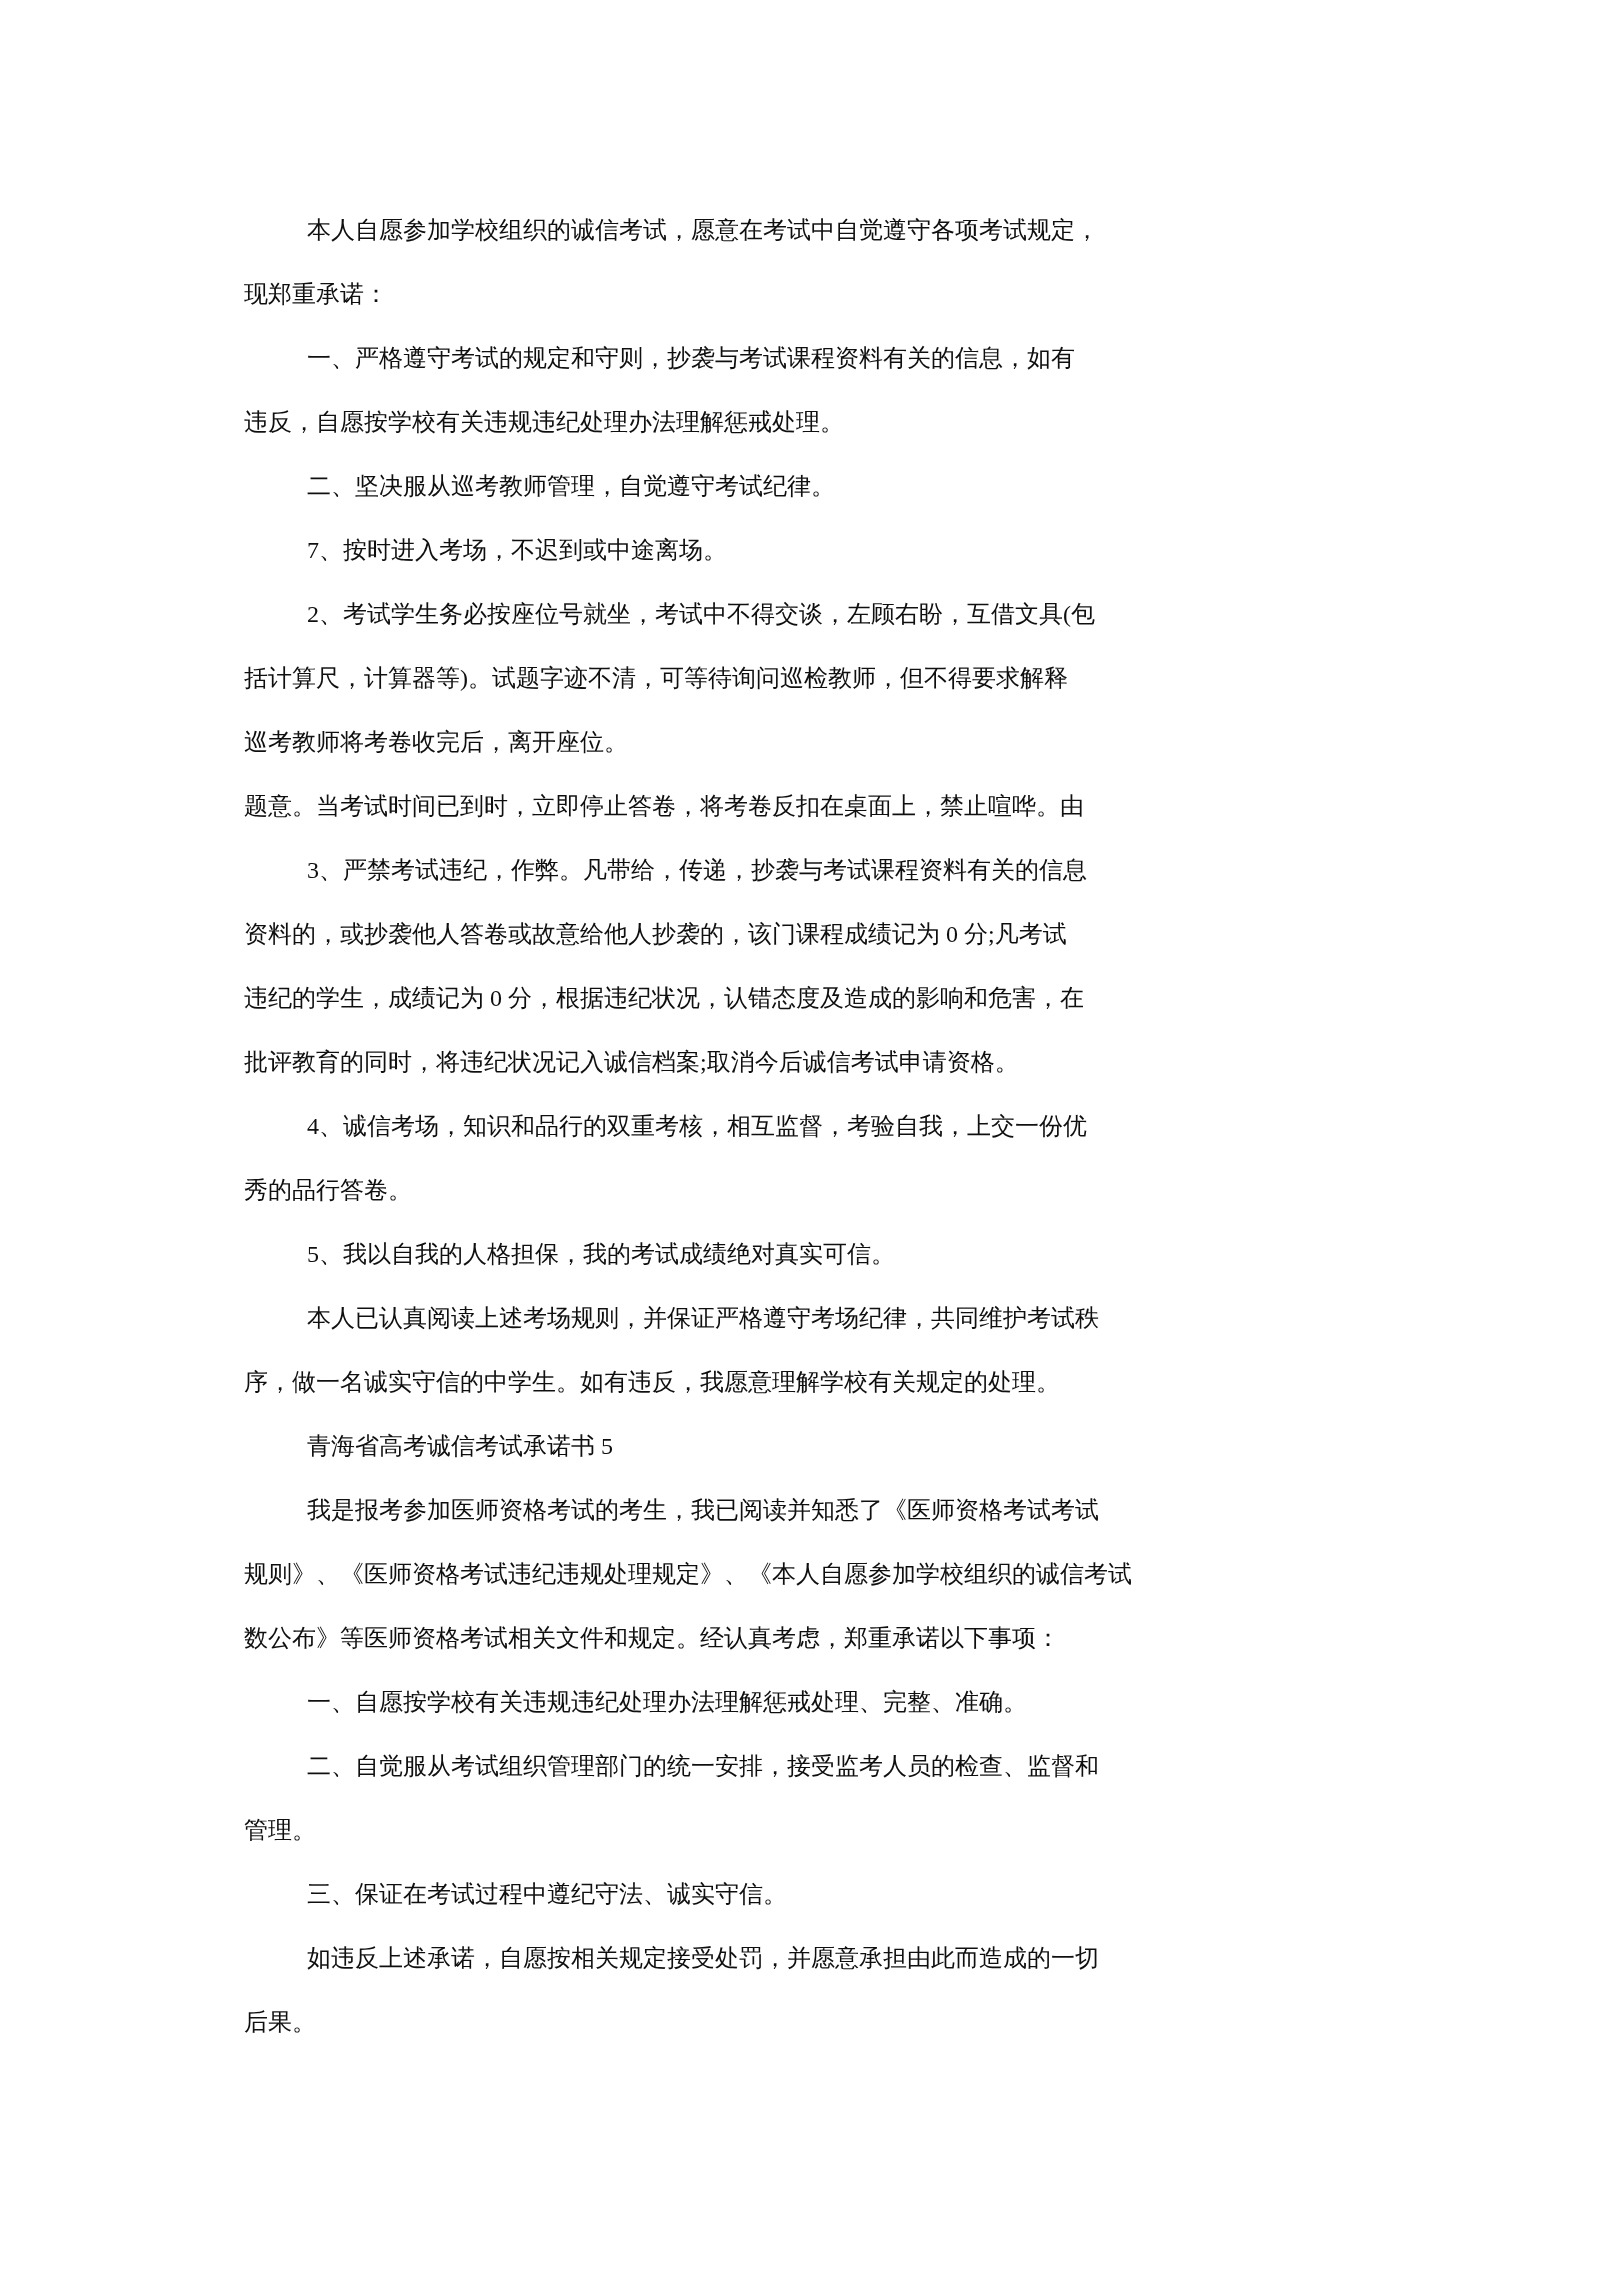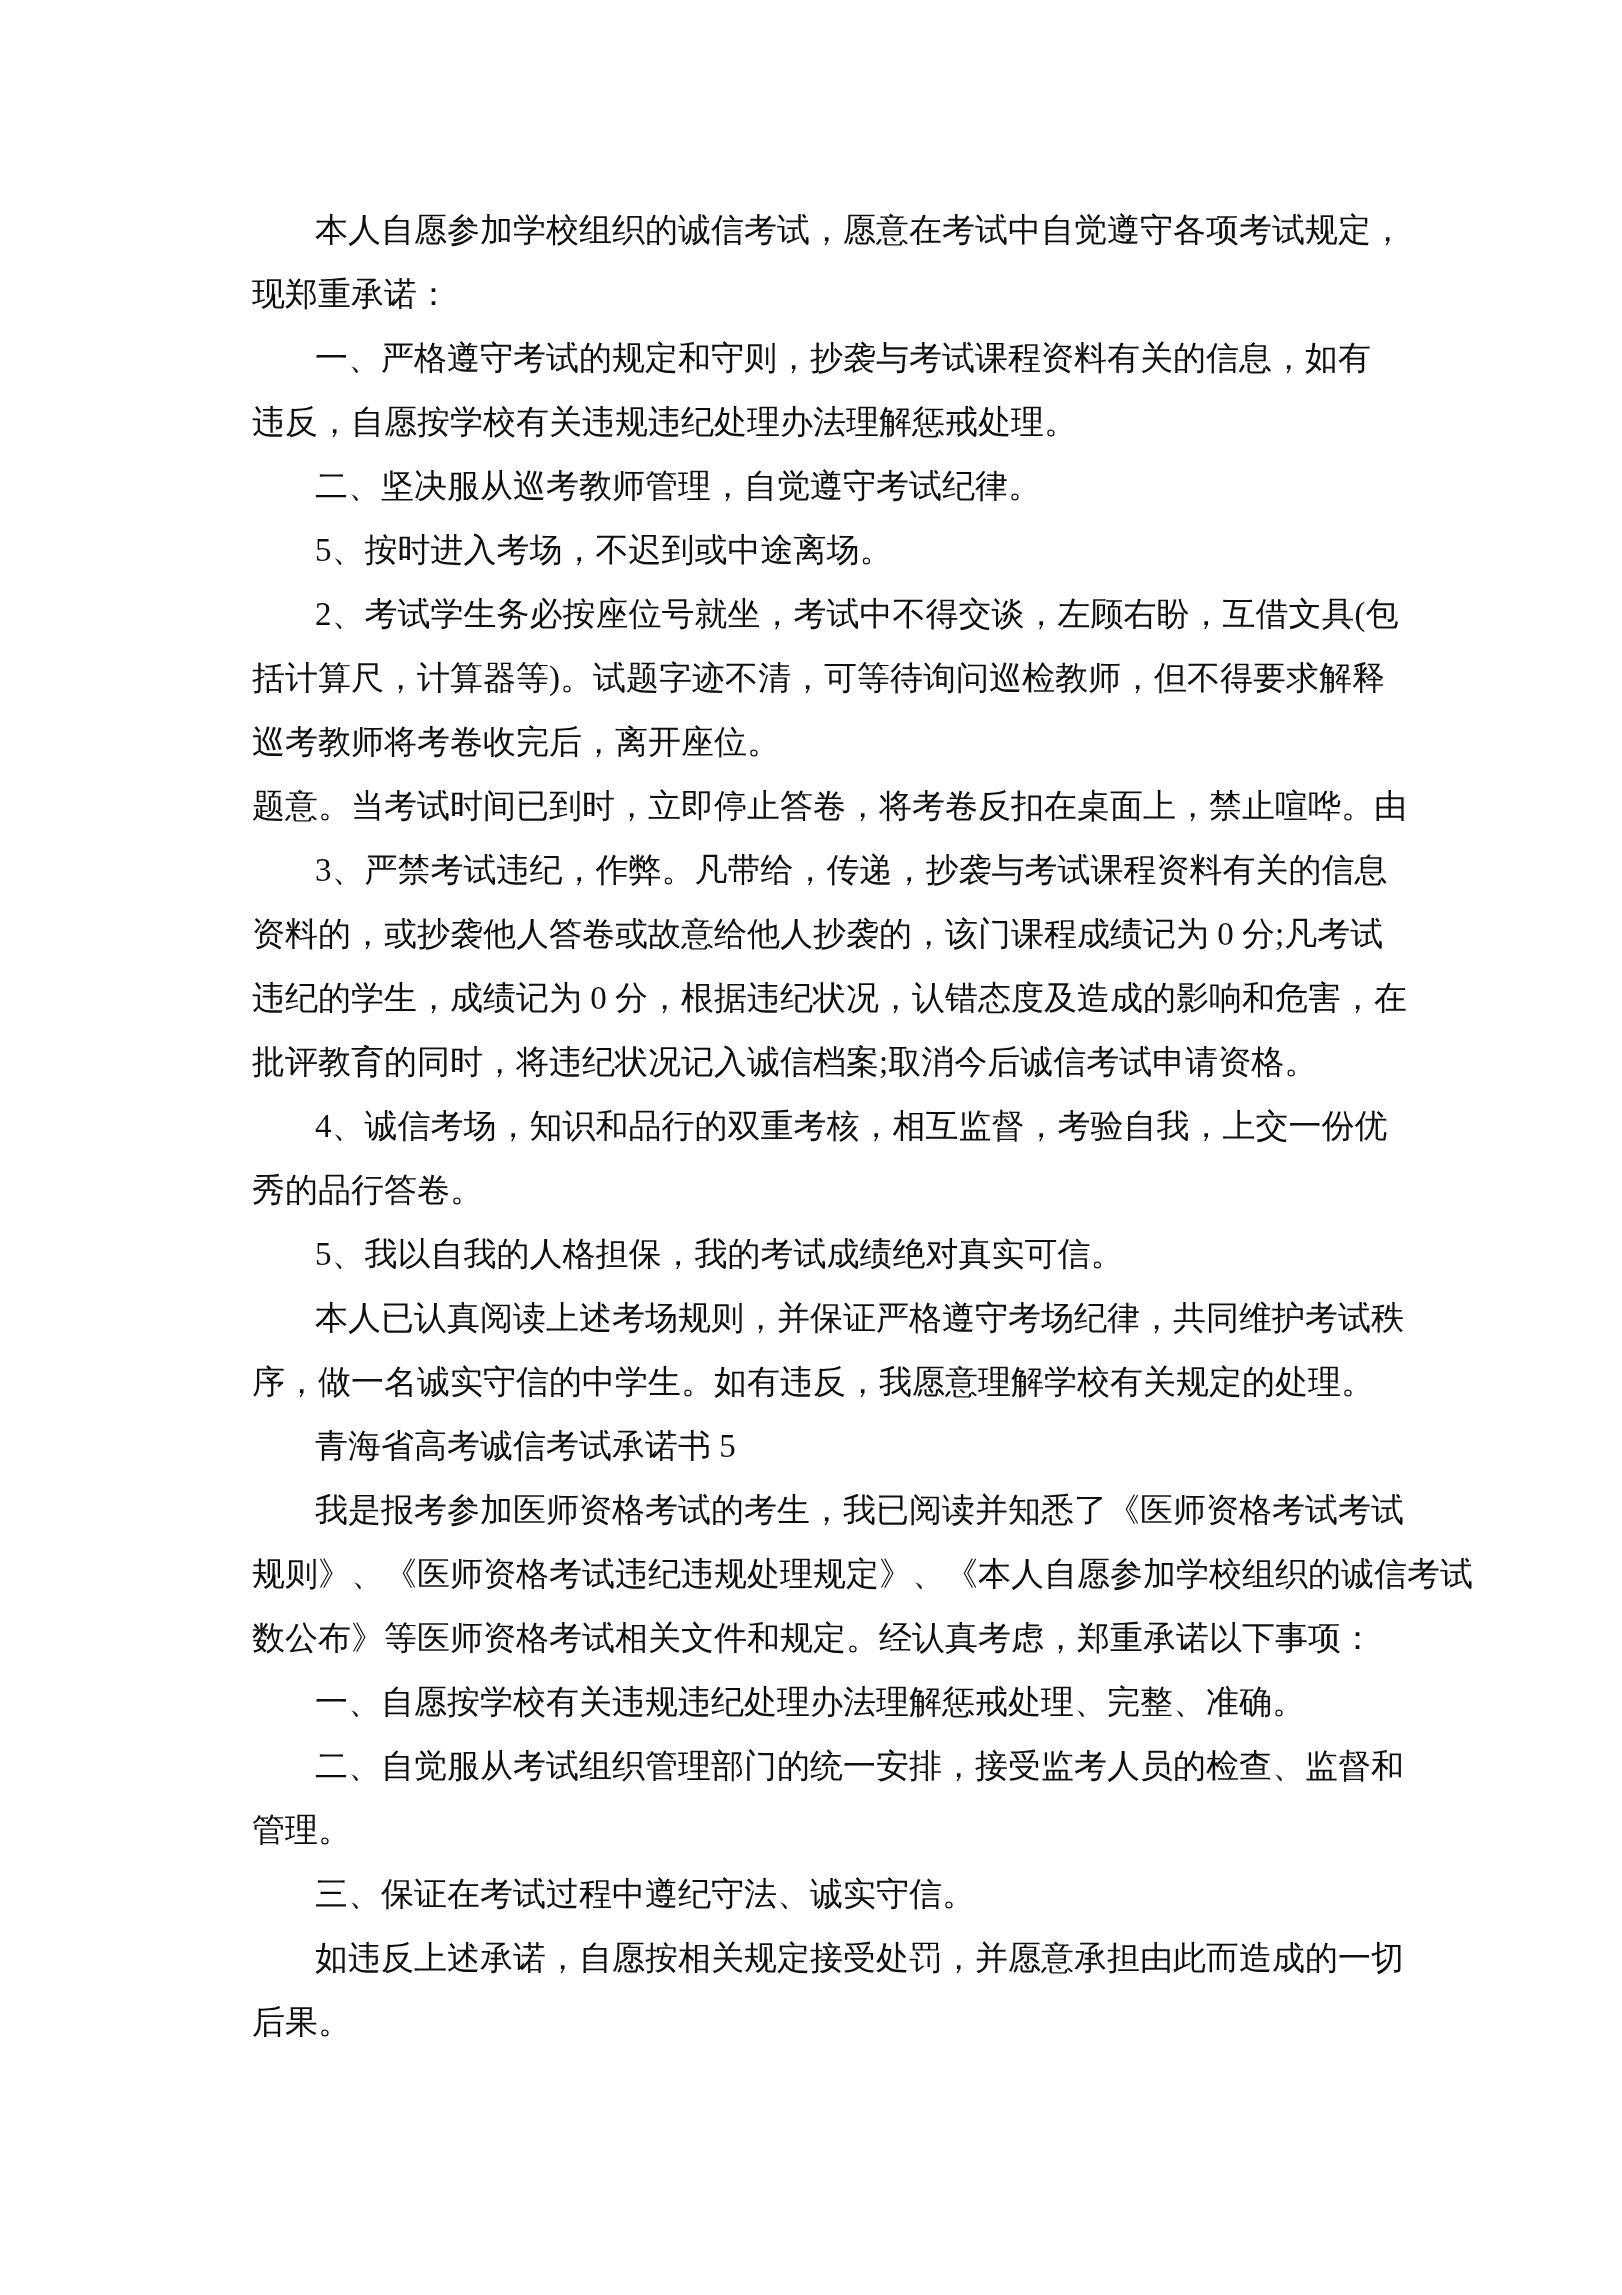--- a/index.html
+++ b/index.html
@@ -17,24 +17,24 @@
     position: absolute;
     left: 0;
     top: 0;
     width: 1623px;
     height: 2295px;
     background: #ffffff;
     overflow: hidden;
   }
   .text-block {
     position: absolute;
-    left: 252px;
+    left: 244px;
     top: 198px;
     width: 1152px;
-    font-size: 33px;
+    font-size: 24px;
     line-height: 64px;
     color: #0f0f0f;
   }
   .line {
     white-space: pre;
     height: 64px;
   }
   .line.indent {
     padding-left: 63px;
   }
@@ -42,21 +42,21 @@
 </head>
 <body style="background: rgb(255, 255, 255);">
 
 <div class="page">
   <div class="text-block" id="text-block" style="color: rgb(15, 15, 15);">
       <div class="line indent">本人自愿参加学校组织的诚信考试，愿意在考试中自觉遵守各项考试规定，</div>
       <div class="line">现郑重承诺：</div>
       <div class="line indent">一、严格遵守考试的规定和守则，抄袭与考试课程资料有关的信息，如有</div>
       <div class="line">违反，自愿按学校有关违规违纪处理办法理解惩戒处理。</div>
       <div class="line indent">二、坚决服从巡考教师管理，自觉遵守考试纪律。</div>
-      <div class="line indent">5、按时进入考场，不迟到或中途离场。</div>
+      <div class="line indent">7、按时进入考场，不迟到或中途离场。</div>
       <div class="line indent">2、考试学生务必按座位号就坐，考试中不得交谈，左顾右盼，互借文具(包</div>
       <div class="line">括计算尺，计算器等)。试题字迹不清，可等待询问巡检教师，但不得要求解释</div>
       <div class="line">巡考教师将考卷收完后，离开座位。</div>
       <div class="line">题意。当考试时间已到时，立即停止答卷，将考卷反扣在桌面上，禁止喧哗。由</div>
       <div class="line indent">3、严禁考试违纪，作弊。凡带给，传递，抄袭与考试课程资料有关的信息</div>
       <div class="line">资料的，或抄袭他人答卷或故意给他人抄袭的，该门课程成绩记为 0 分;凡考试</div>
       <div class="line">违纪的学生，成绩记为 0 分，根据违纪状况，认错态度及造成的影响和危害，在</div>
       <div class="line">批评教育的同时，将违纪状况记入诚信档案;取消今后诚信考试申请资格。</div>
       <div class="line indent">4、诚信考场，知识和品行的双重考核，相互监督，考验自我，上交一份优</div>
       <div class="line">秀的品行答卷。</div>

